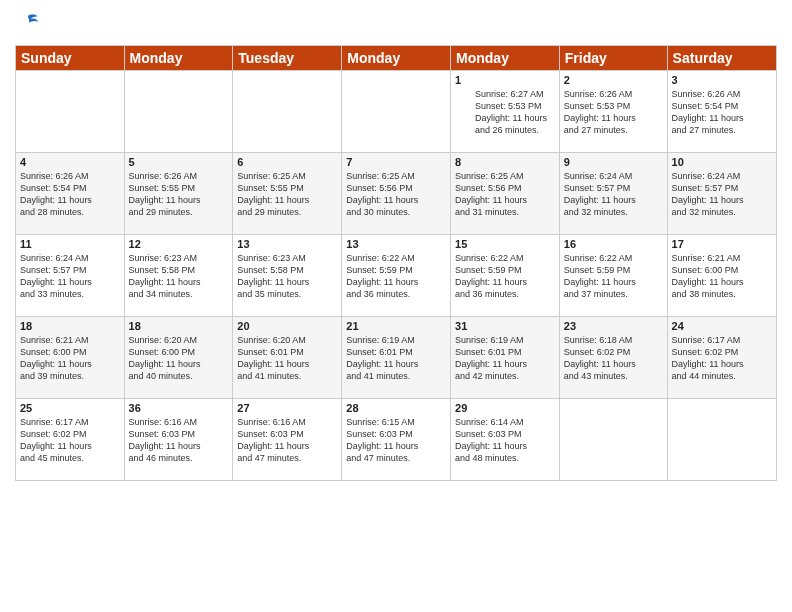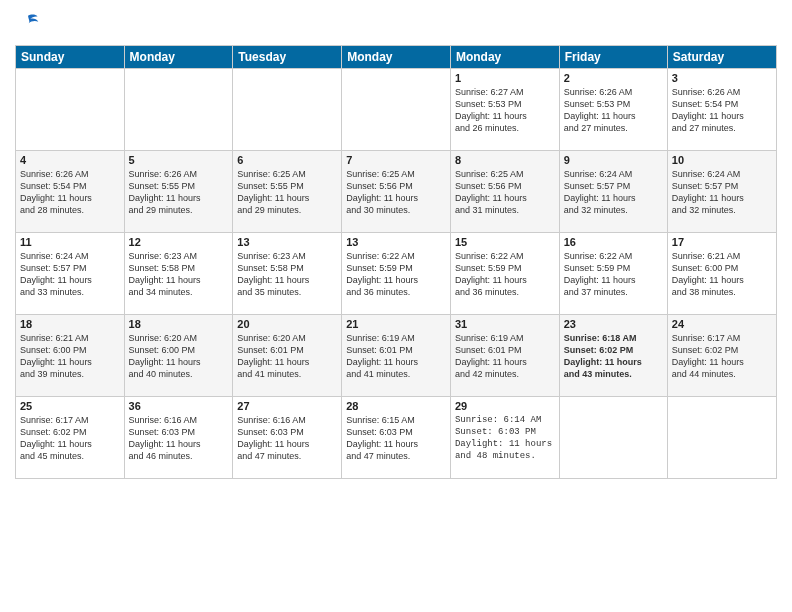--- a/index.html
+++ b/index.html
@@ -41,25 +41,25 @@
     .subtitle {
       font-size: 14px;
       color: #555;
     }
     table {
       width: 100%;
       border-collapse: collapse;
       font-size: 10px;
     }
     thead tr th {
-      background-color: #0369a1;
+      background-color: #c2410c;
       color: #fff;
       text-align: left;
       padding: 4px 5px;
-      font-size: 12px;
+      font-size: 14px;
       font-weight: bold;
       border: 1px solid #ccc;
     }
     tbody tr td {
       border: 1px solid #ccc;
       vertical-align: top;
       padding: 3px 4px;
       width: 113px;
       height: 82px;
       background: #fff;
@@ -119,21 +119,21 @@
         </tr>
     </thead>
     <tbody id="calendar-body">
         <tr>
           <td class="empty"></td>
           <td class="empty"></td>
           <td class="empty"></td>
           <td class="empty"></td>
           <td>
             <div class="day-num">1</div>
-            <div class="day-info" style="white-space: pre-line;">Sunrise: 6:27 AM
+            <div class="day-info" style="white-space: pre-line; margin-left: 20px;">Sunrise: 6:27 AM
 Sunset: 5:53 PM
 Daylight: 11 hours
 and 26 minutes.</div>
           </td>
           <td>
             <div class="day-num">2</div>
             <div class="day-info" style="white-space: pre-line;">Sunrise: 6:26 AM
 Sunset: 5:53 PM
 Daylight: 11 hours
 and 27 minutes.</div>
@@ -279,21 +279,21 @@
           </td>
           <td>
             <div class="day-num">31</div>
             <div class="day-info" style="white-space: pre-line;">Sunrise: 6:19 AM
 Sunset: 6:01 PM
 Daylight: 11 hours
 and 42 minutes.</div>
           </td>
           <td>
             <div class="day-num">23</div>
-            <div class="day-info" style="white-space: pre-line; font-weight: bold;">Sunrise: 6:18 AM
+            <div class="day-info" style="white-space: pre-line;">Sunrise: 6:18 AM
 Sunset: 6:02 PM
 Daylight: 11 hours
 and 43 minutes.</div>
           </td>
           <td>
             <div class="day-num">24</div>
             <div class="day-info" style="white-space: pre-line;">Sunrise: 6:17 AM
 Sunset: 6:02 PM
 Daylight: 11 hours
 and 44 minutes.</div>
@@ -323,21 +323,21 @@
           </td>
           <td>
             <div class="day-num">28</div>
             <div class="day-info" style="white-space: pre-line;">Sunrise: 6:15 AM
 Sunset: 6:03 PM
 Daylight: 11 hours
 and 47 minutes.</div>
           </td>
           <td>
             <div class="day-num">29</div>
-            <div class="day-info" style="white-space: pre-line; font-family: Liberation Mono, monospace;">Sunrise: 6:14 AM
+            <div class="day-info" style="white-space: pre-line;">Sunrise: 6:14 AM
 Sunset: 6:03 PM
 Daylight: 11 hours
 and 48 minutes.</div>
           </td>
           <td class="empty"></td>
           <td class="empty"></td>
         </tr>
       </tbody>
   </table>
 </div>

